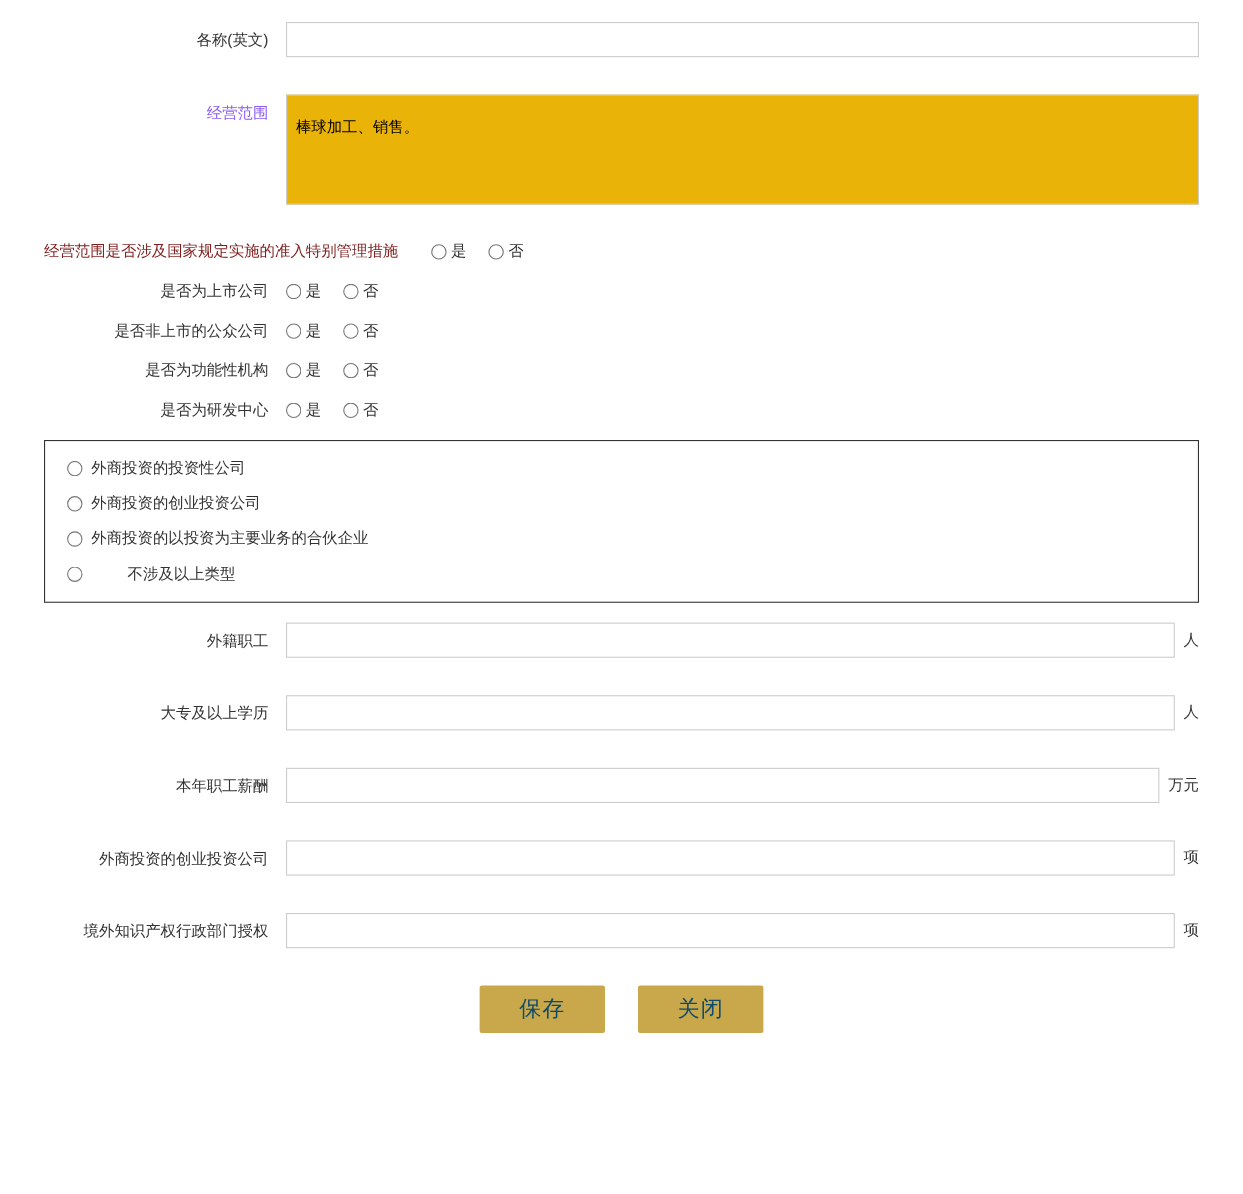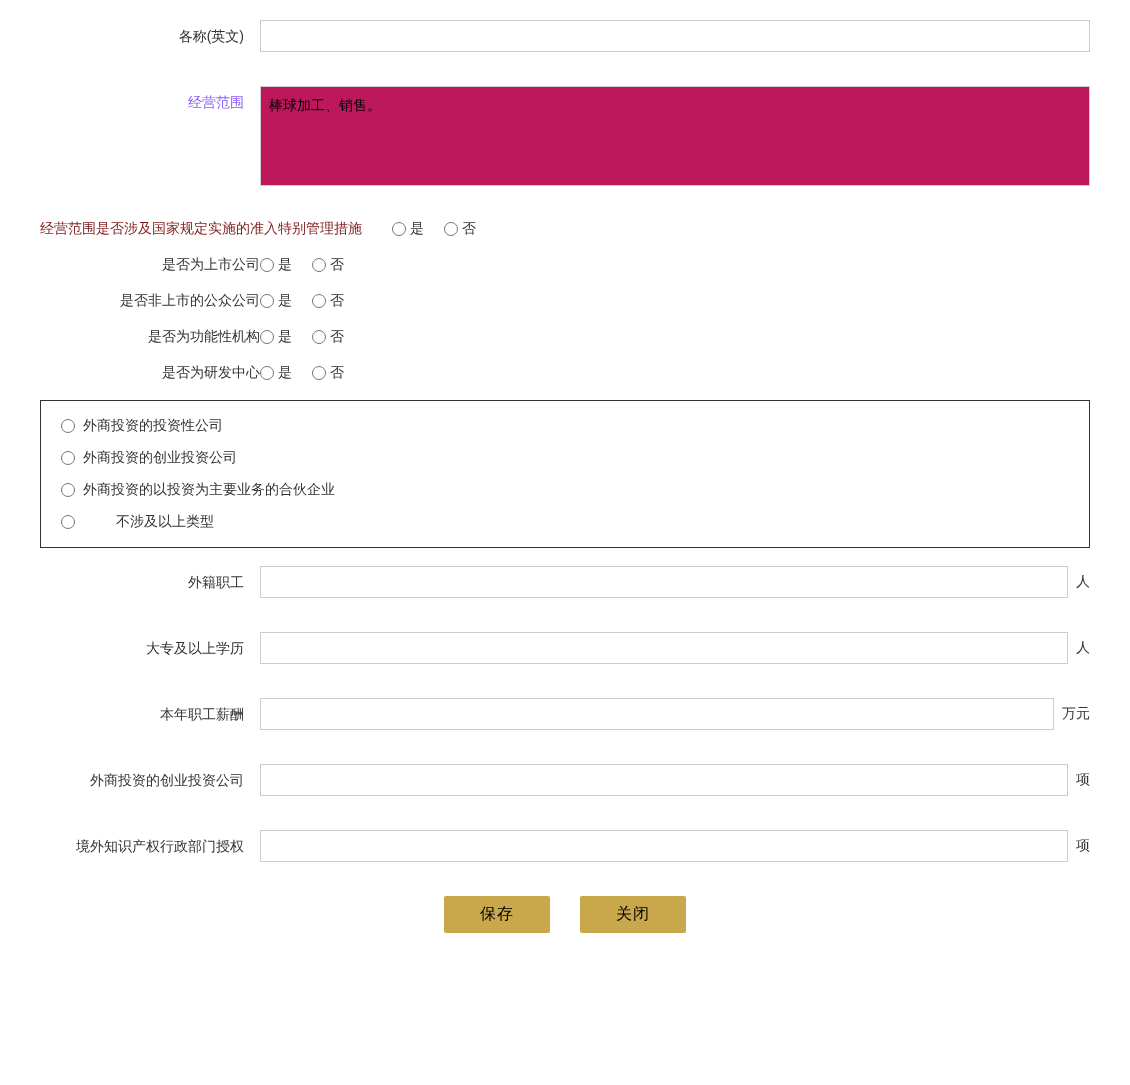--- a/index.html
+++ b/index.html
@@ -43,22 +43,22 @@
       background: #fff;
       padding: 4px 8px;
       font-size: 14px;
       outline: none;
     }
 
     .form-textarea {
       width: 100%;
       height: 100px;
       border: 1px solid #ccc;
-      background: #be185d;
-      padding: 10px 8px;
+      background: #eab308;
+      padding: 20px 8px;
       font-size: 14px;
       resize: none;
       outline: none;
       overflow-y: scroll;
     }
 
     .unit-text {
       margin-left: 8px;
       white-space: nowrap;
       color: #333;
@@ -113,38 +113,39 @@
       display: flex;
       align-items: center;
       margin-bottom: 18px;
       justify-content: flex-start;
     }
 
     .centered-radio-label {
       width: 220px;
       min-width: 220px;
       text-align: right;
+      padding-right: 16px;
       font-size: 14px;
       color: #333;
     }
 
     
     .btn-row {
       display: flex;
       justify-content: center;
       gap: 30px;
       margin-top: 30px;
     }
 
     .btn-gold {
       background: #c8a84b;
-      color: #000000;
+      color: #0c4a6e;
       border: none;
       padding: 8px 36px;
-      font-size: 16px;
+      font-size: 20px;
       font-family: "Microsoft YaHei", "SimHei", sans-serif;
       cursor: pointer;
       border-radius: 2px;
       letter-spacing: 1px;
     }
 
     
     .wide-row-label {
       font-size: 14px;
       color: #8b5cf6;

